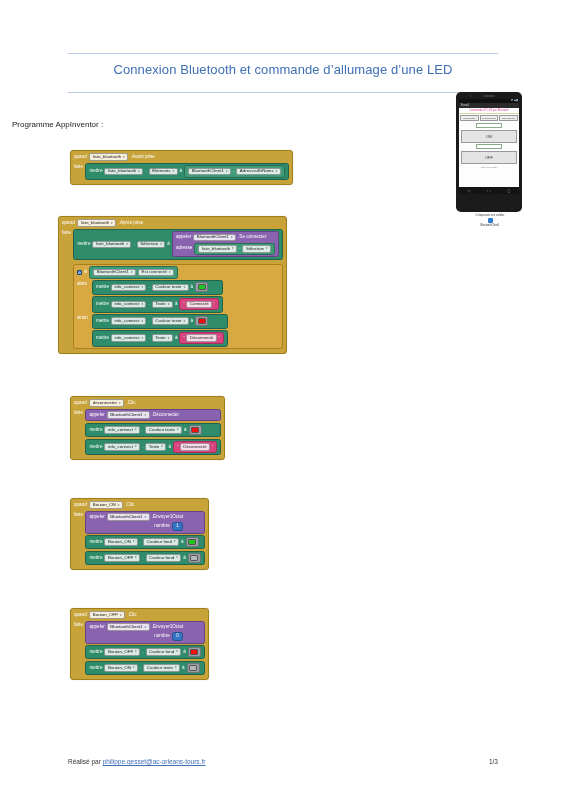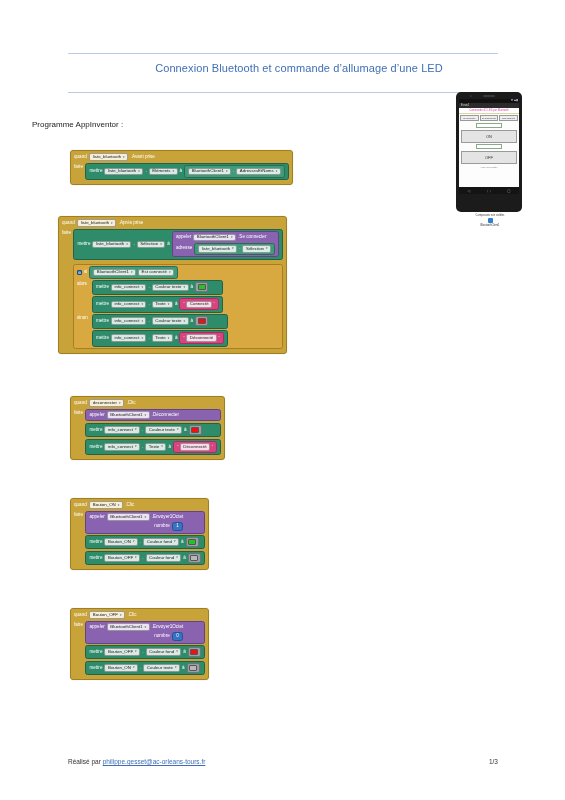--- a/index.html
+++ b/index.html
@@ -12,25 +12,25 @@
     overflow:hidden;
     position:relative;
   }
 
   
   #page { position:relative; width:565px; height:800px; }
   .hdr-rule { position:absolute; left:68px; width:430px; height:1px; background:#b8cce4; }
   #rule-top { top:53px; }
   #rule-bot { top:92px; }
   .doc-title {
-    position:absolute; top:62px; left:84px; width:430px;
-    text-align:center; font-size:11px; color:#3f6fb5; letter-spacing:.1px;
+    position:absolute; top:62px; left:68px; width:430px;
+    text-align:center; font-size:13px; color:#3f6fb5; letter-spacing:.1px;
   }
 
-  .section-label { position:absolute; top:120px; left:32px; font-size:8px; color:#222; }
+  .section-label { position:absolute; top:120px; left:12px; font-size:8px; color:#222; }
 
   
   .footer { position:absolute; left:68px; top:758px; width:430px; font-size:6.5px; color:#333; }
   .footer .mail { color:#3f6fb5; text-decoration:underline; }
   .footer .pg { position:absolute; right:0; top:0; color:#333; text-decoration:none;}
 
   
   .phone {
     position:absolute; left:456px; top:92px; width:66px; height:120px;
     background:#1b1b1b; border-radius:5px; padding:7px 3px 9px 3px;

